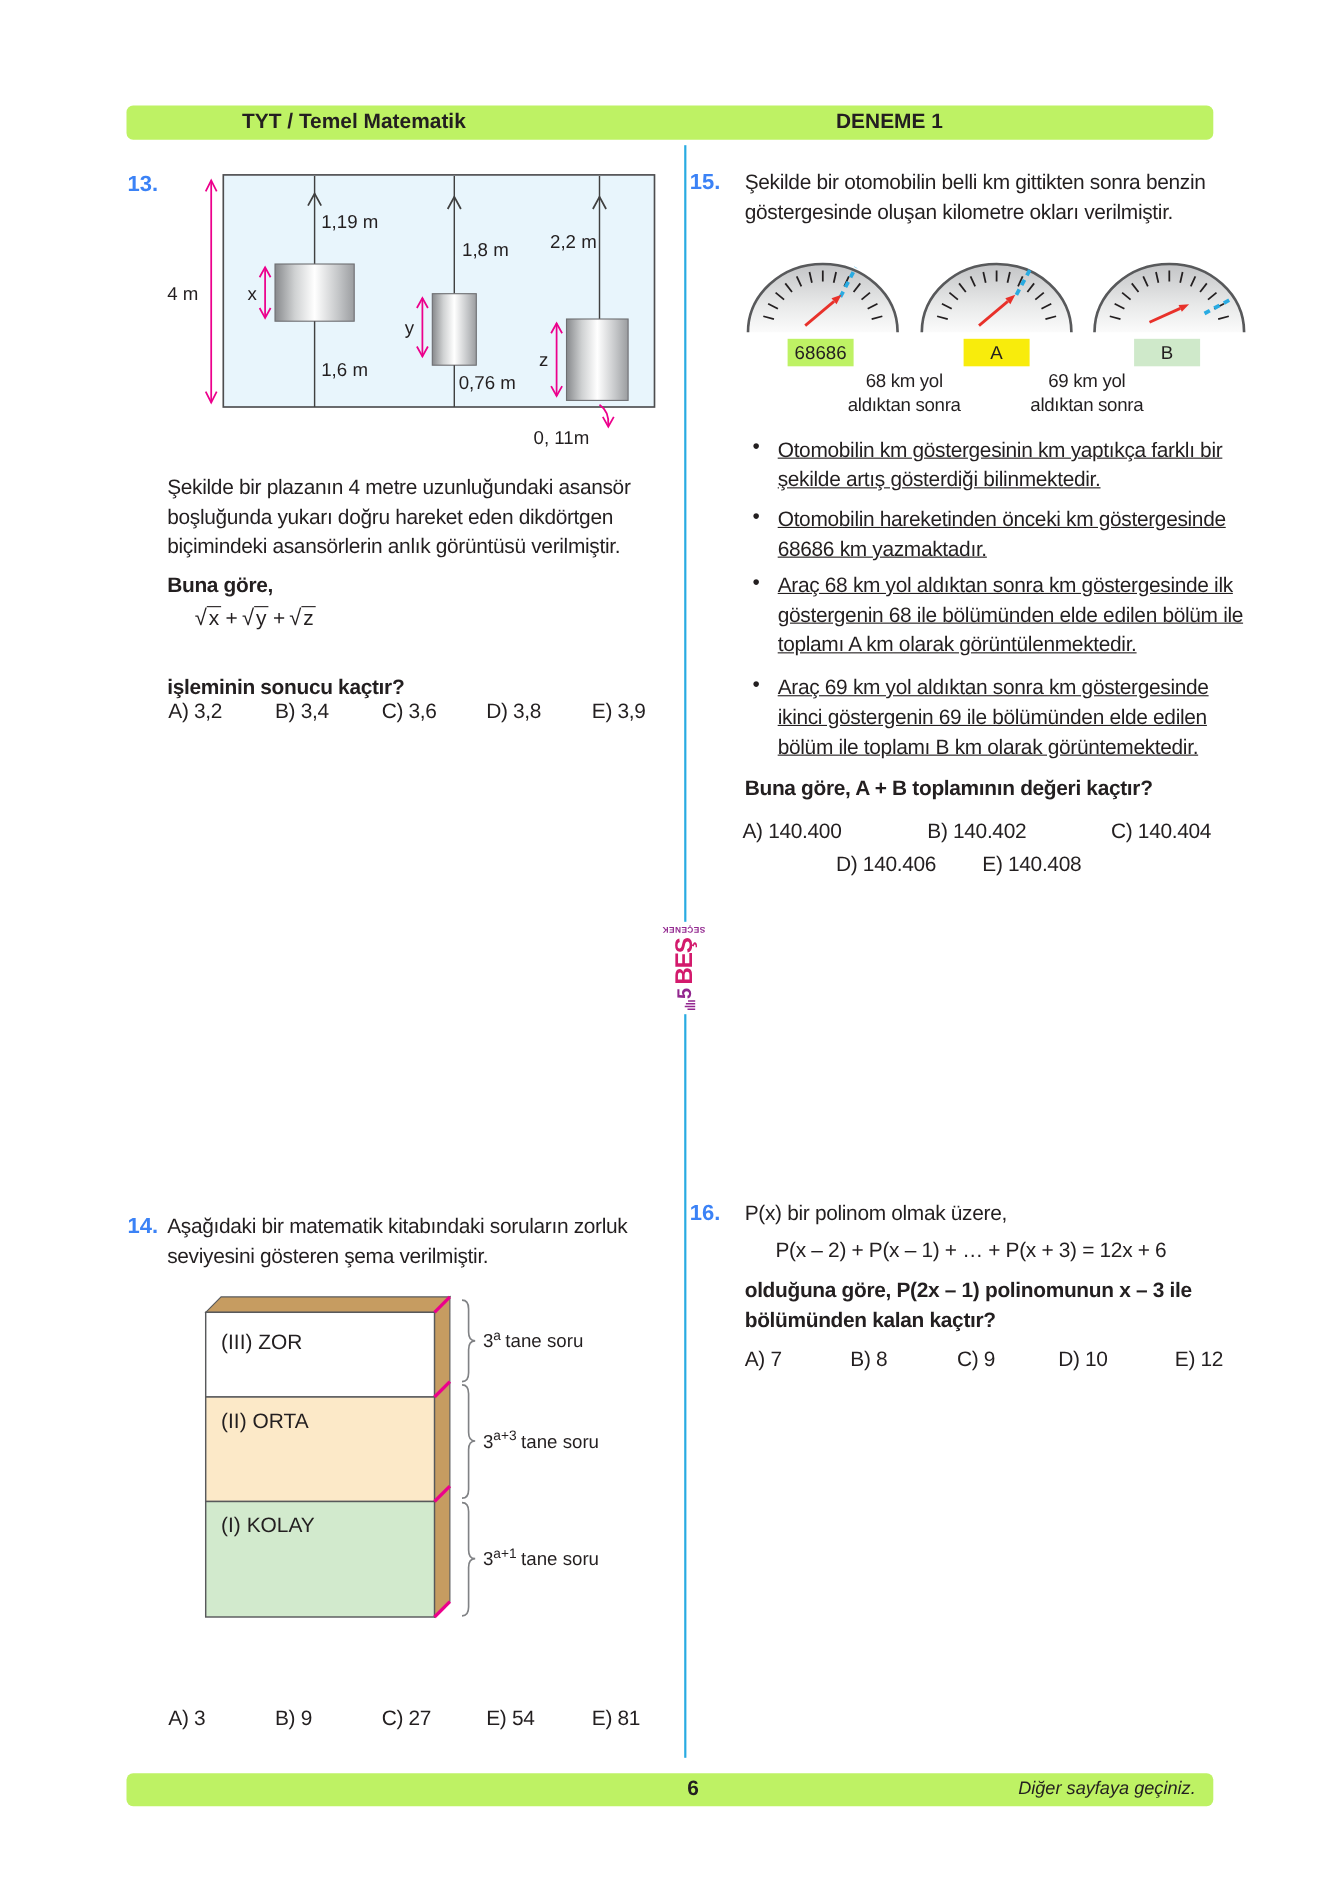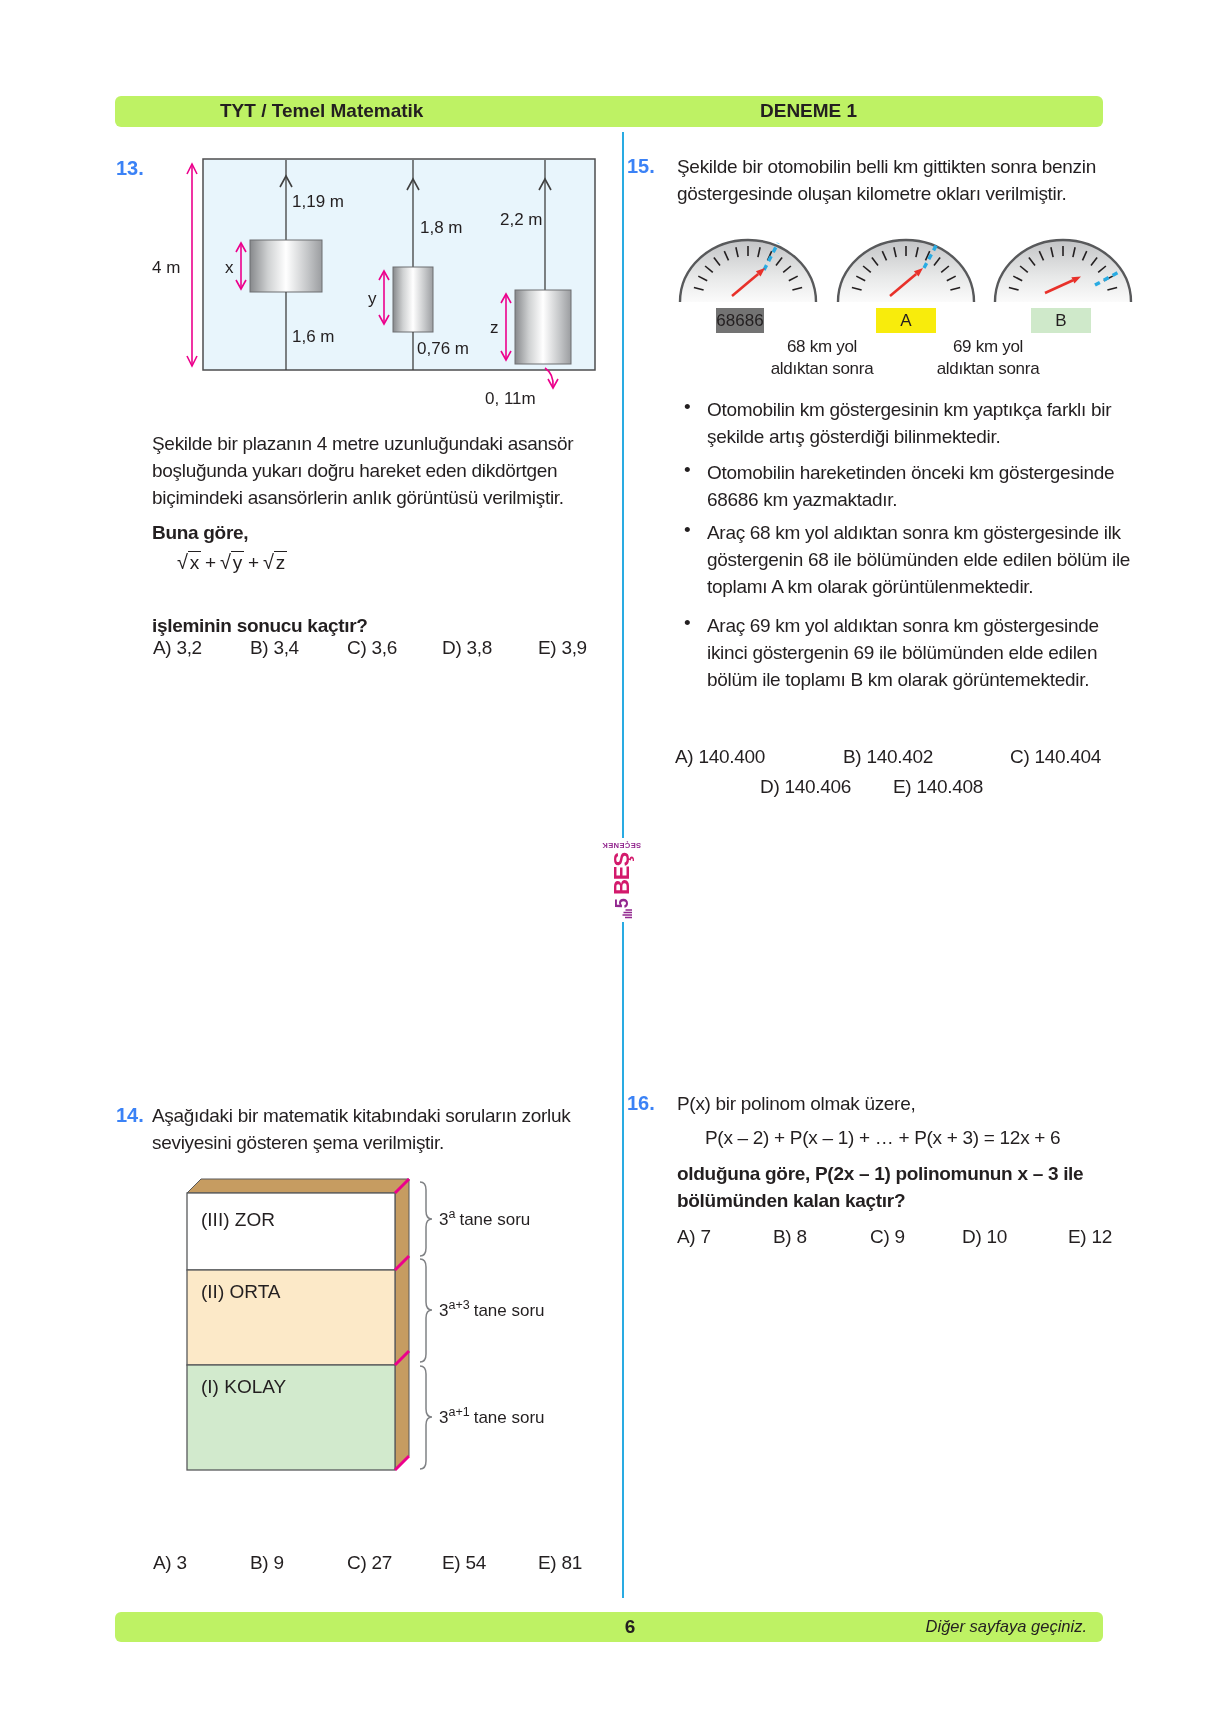--- a/index.html
+++ b/index.html
@@ -23,21 +23,21 @@
   .divider{position:absolute;left:622px;width:2px;background:#29abe2;}
   
   .formula{position:absolute;font-size:19px;letter-spacing:-0.2px;}
   .rad{font-size:20px;}
   .rt{border-top:1.7px solid #231f20;padding:0 2px;}
   .plus{padding:0 4px;}
   
   .bullets{position:absolute;left:684px;top:396px;width:450px;}
   .bullet{position:absolute;display:flex;}
   .dot{width:10px;font-size:19px;}
-  .btext{margin-left:13px;width:424px;font-size:19px;line-height:27px;letter-spacing:-0.3px;}
+  .btext{margin-left:13px;width:424px;font-size:19px;line-height:27px;letter-spacing:-0.3px;text-decoration:underline;}
   
   .vbox{position:absolute;height:25px;font-size:17px;display:flex;align-items:center;justify-content:center;}
   .cap{position:absolute;width:130px;text-align:center;font-size:17px;line-height:22px;letter-spacing:-0.3px;}
   
   .logo{position:absolute;left:584px;top:862px;width:76px;height:36px;transform:rotate(-90deg);
         display:flex;align-items:center;justify-content:center;gap:3px;}
   .logo-big{font-size:22px;font-weight:800;color:#d31a6c;letter-spacing:-1px;}
   .logo-small{writing-mode:vertical-rl;transform:rotate(180deg);font-size:7.5px;font-weight:bold;color:#92278f;letter-spacing:.4px;}
   .logo-five{font-size:18px;font-weight:800;color:#92278f;display:flex;align-items:flex-end;}
   svg text{font-family:"Liberation Sans","DejaVu Sans",sans-serif;fill:#231f20;}
@@ -237,21 +237,21 @@
     <path d="M 2,72 A 68,62 0 0 1 138,72 Z" fill="url(#dialGrad)"></path>
     <path d="M 2,72 A 68,62 0 0 1 138,72" fill="none" stroke="#58595b" stroke-width="2.4"></path>
     <use href="#gaugeTicks"></use>
     <line x1="102" y1="55" x2="126" y2="42" stroke="#29abe2" stroke-width="3.4" stroke-dasharray="5.5 4.5"></line>
     <g>
       <line x1="52" y1="63" x2="80" y2="50.3" stroke="#e8312a" stroke-width="2.6"></line>
       <polygon points="88,46.5 81.4,53.5 78.4,47.2" fill="#e8312a"></polygon>
     </g>
   </svg>
 
-  <div class="vbox" style="left:716px;top:308px;width:48px;background:#737373">68686</div>
+  <div class="vbox" style="left:716px;top:308px;width:60px;background:#bef264">68686</div>
   <div class="vbox" style="left:876px;top:308px;width:60px;background:#f8ec0c">A</div>
   <div class="vbox" style="left:1031px;top:308px;width:60px;background:#cfe9ca">B</div>
 
   <div class="cap" style="left:757px;top:336px">
     <div>68 km yol</div>
     <div>aldıktan sonra</div>
   </div>
   <div class="cap" style="left:923px;top:336px">
     <div>69 km yol</div>
     <div>aldıktan sonra</div>
@@ -269,20 +269,21 @@
     <div class="bullet" style="top:123px">
       <span class="dot">•</span>
       <div class="btext">Araç 68 km yol aldıktan sonra km göstergesinde ilk göstergenin 68 ile bölümünden elde edilen bölüm ile toplamı A km olarak görüntülenmektedir.</div>
     </div>
     <div class="bullet" style="top:216px">
       <span class="dot">•</span>
       <div class="btext">Araç 69 km yol aldıktan sonra km göstergesinde ikinci göstergenin 69 ile bölümünden elde edilen bölüm ile toplamı B km olarak görüntemektedir.</div>
     </div>
   </div>
 
+  <div class="para bold" style="left:677px;top:704px;width:430px">Buna göre, A + B toplamının değeri kaçtır?</div>
   <span class="opt" style="left:675px;top:746px">A) 140.400</span>
   <span class="opt" style="left:843px;top:746px">B) 140.402</span>
   <span class="opt" style="left:1010px;top:746px">C) 140.404</span>
   <span class="opt" style="left:760px;top:776px">D) 140.406</span>
   <span class="opt" style="left:893px;top:776px">E) 140.408</span>
 
   <div class="qnum" style="left:627px;top:1092px">16.</div>
   <div class="para" style="left:677px;top:1090px;width:420px">P(x) bir polinom olmak üzere,</div>
   <div class="para" style="left:705px;top:1124px">P(x – 2) + P(x – 1) + … + P(x + 3) = 12x + 6</div>
   <div class="para bold" style="left:677px;top:1160px;width:426px">olduğuna göre, P(2x – 1) polinomunun  x – 3 ile bölümünden kalan kaçtır?</div>

